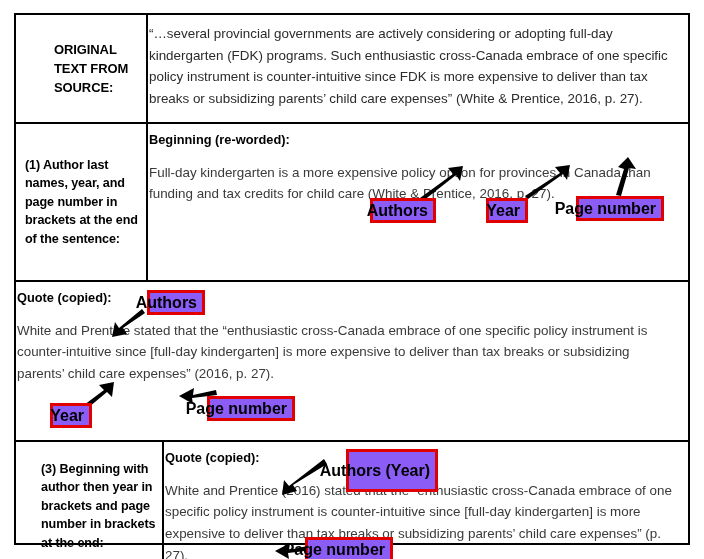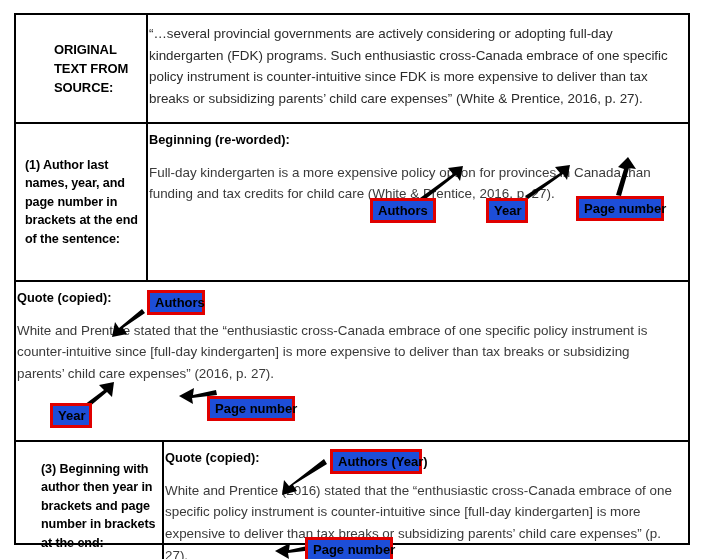--- a/index.html
+++ b/index.html
@@ -82,28 +82,28 @@
   }
 
   .body-text {
     margin: 0;
   }
 
   
   .callout {
     position: absolute;
     border: 3px solid #e00000;
-    background: #1d4ed8;
+    background: #8b5cf6;
     color: #000000;
     font-weight: bold;
-    font-size: 13px;
+    font-size: 16px;
     line-height: 1;
     display: flex;
     align-items: center;
-    justify-content: flex-start;
+    justify-content: flex-end;
     box-sizing: border-box;
     white-space: nowrap;
     padding: 0 5px;
     z-index: 3;
   }
 
   .arrow-svg {
     position: absolute;
     overflow: visible;
     z-index: 2;
@@ -187,21 +187,21 @@
 
       <svg class="arrow-svg" style="left:0; top:0; width:530px; height:140px;" viewBox="0 0 530 140">
         <g fill="#000000">
 
           <path d="M 163,22 L 129,43 L 133,49 L 118,53 L 120,38 L 125,44 L 160,17 Z"></path>
 
           <path d="M 148,103 L 125,108 L 126,101 L 111,109 L 125,117 L 124,111 L 149,108 Z"></path>
         </g>
       </svg>
 
-      <div class="callout" style="left:166px; top:7px; width:92px; height:25px;">
+      <div class="callout" style="left:182px; top:7px; width:92px; height:43px;">
         <span>Authors (Year)</span>
       </div>
       <div class="callout" style="left:141px; top:95px; width:88px; height:25px;">
         <span>Page number</span>
       </div>
     </div>
   </div>
 
 </div>
 

